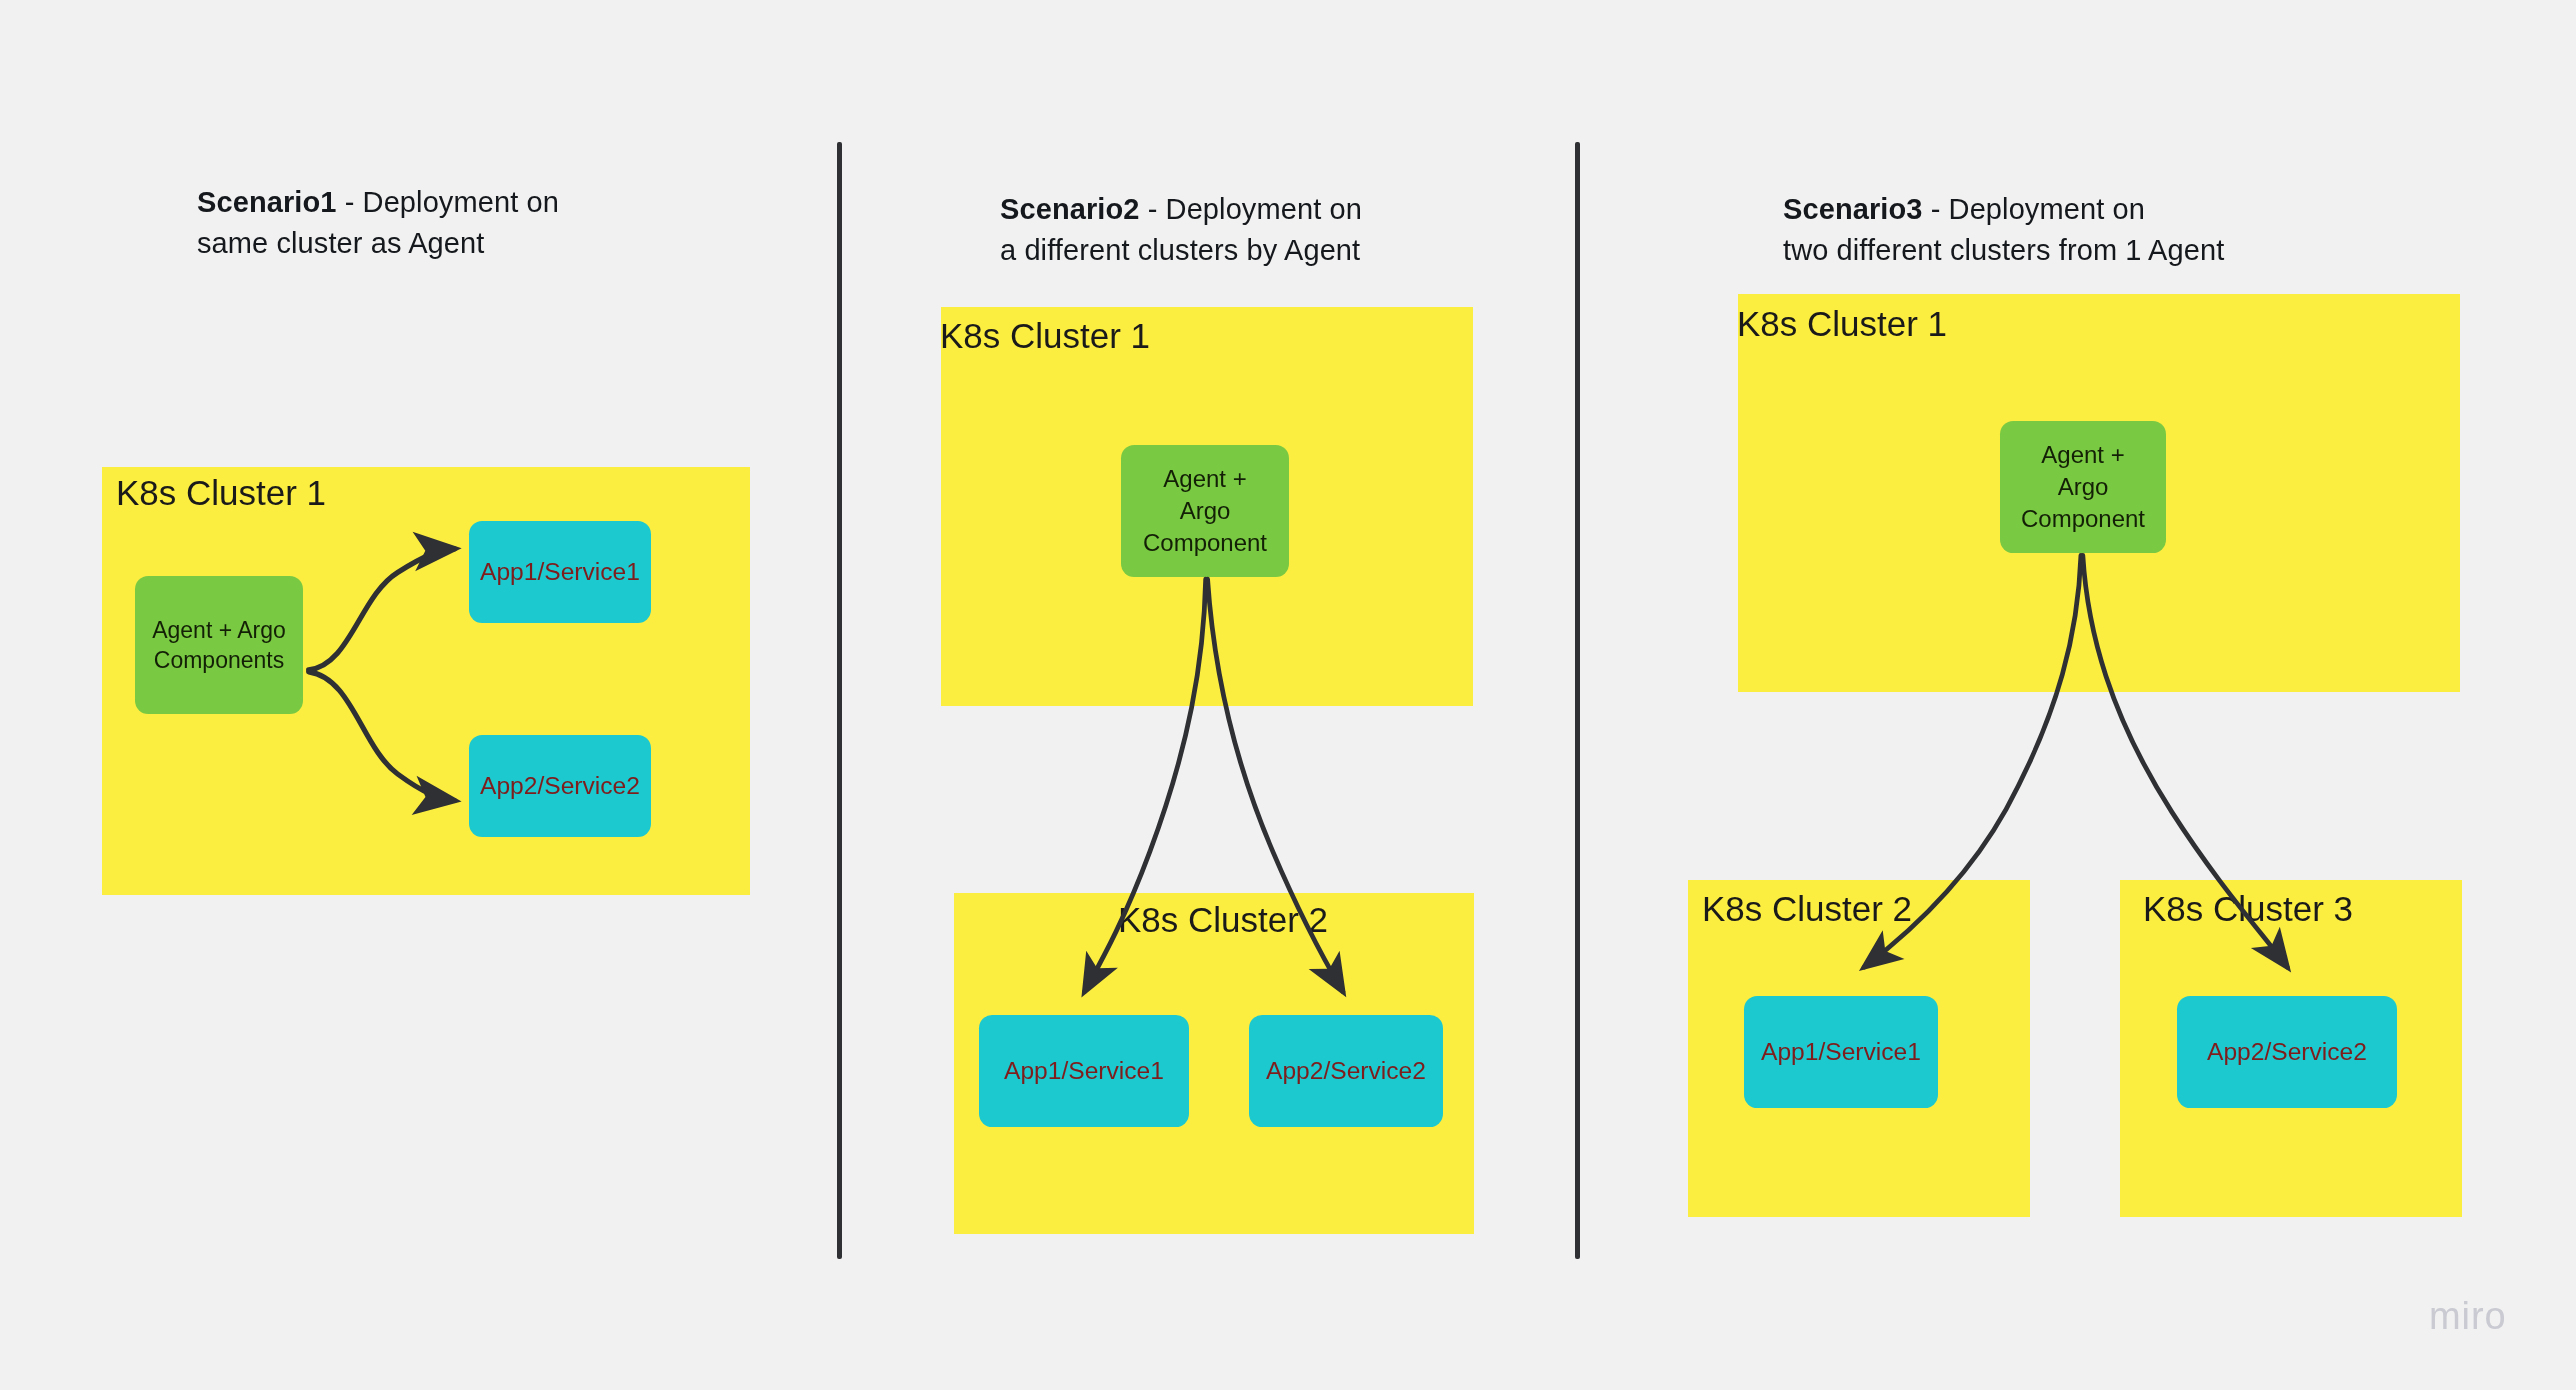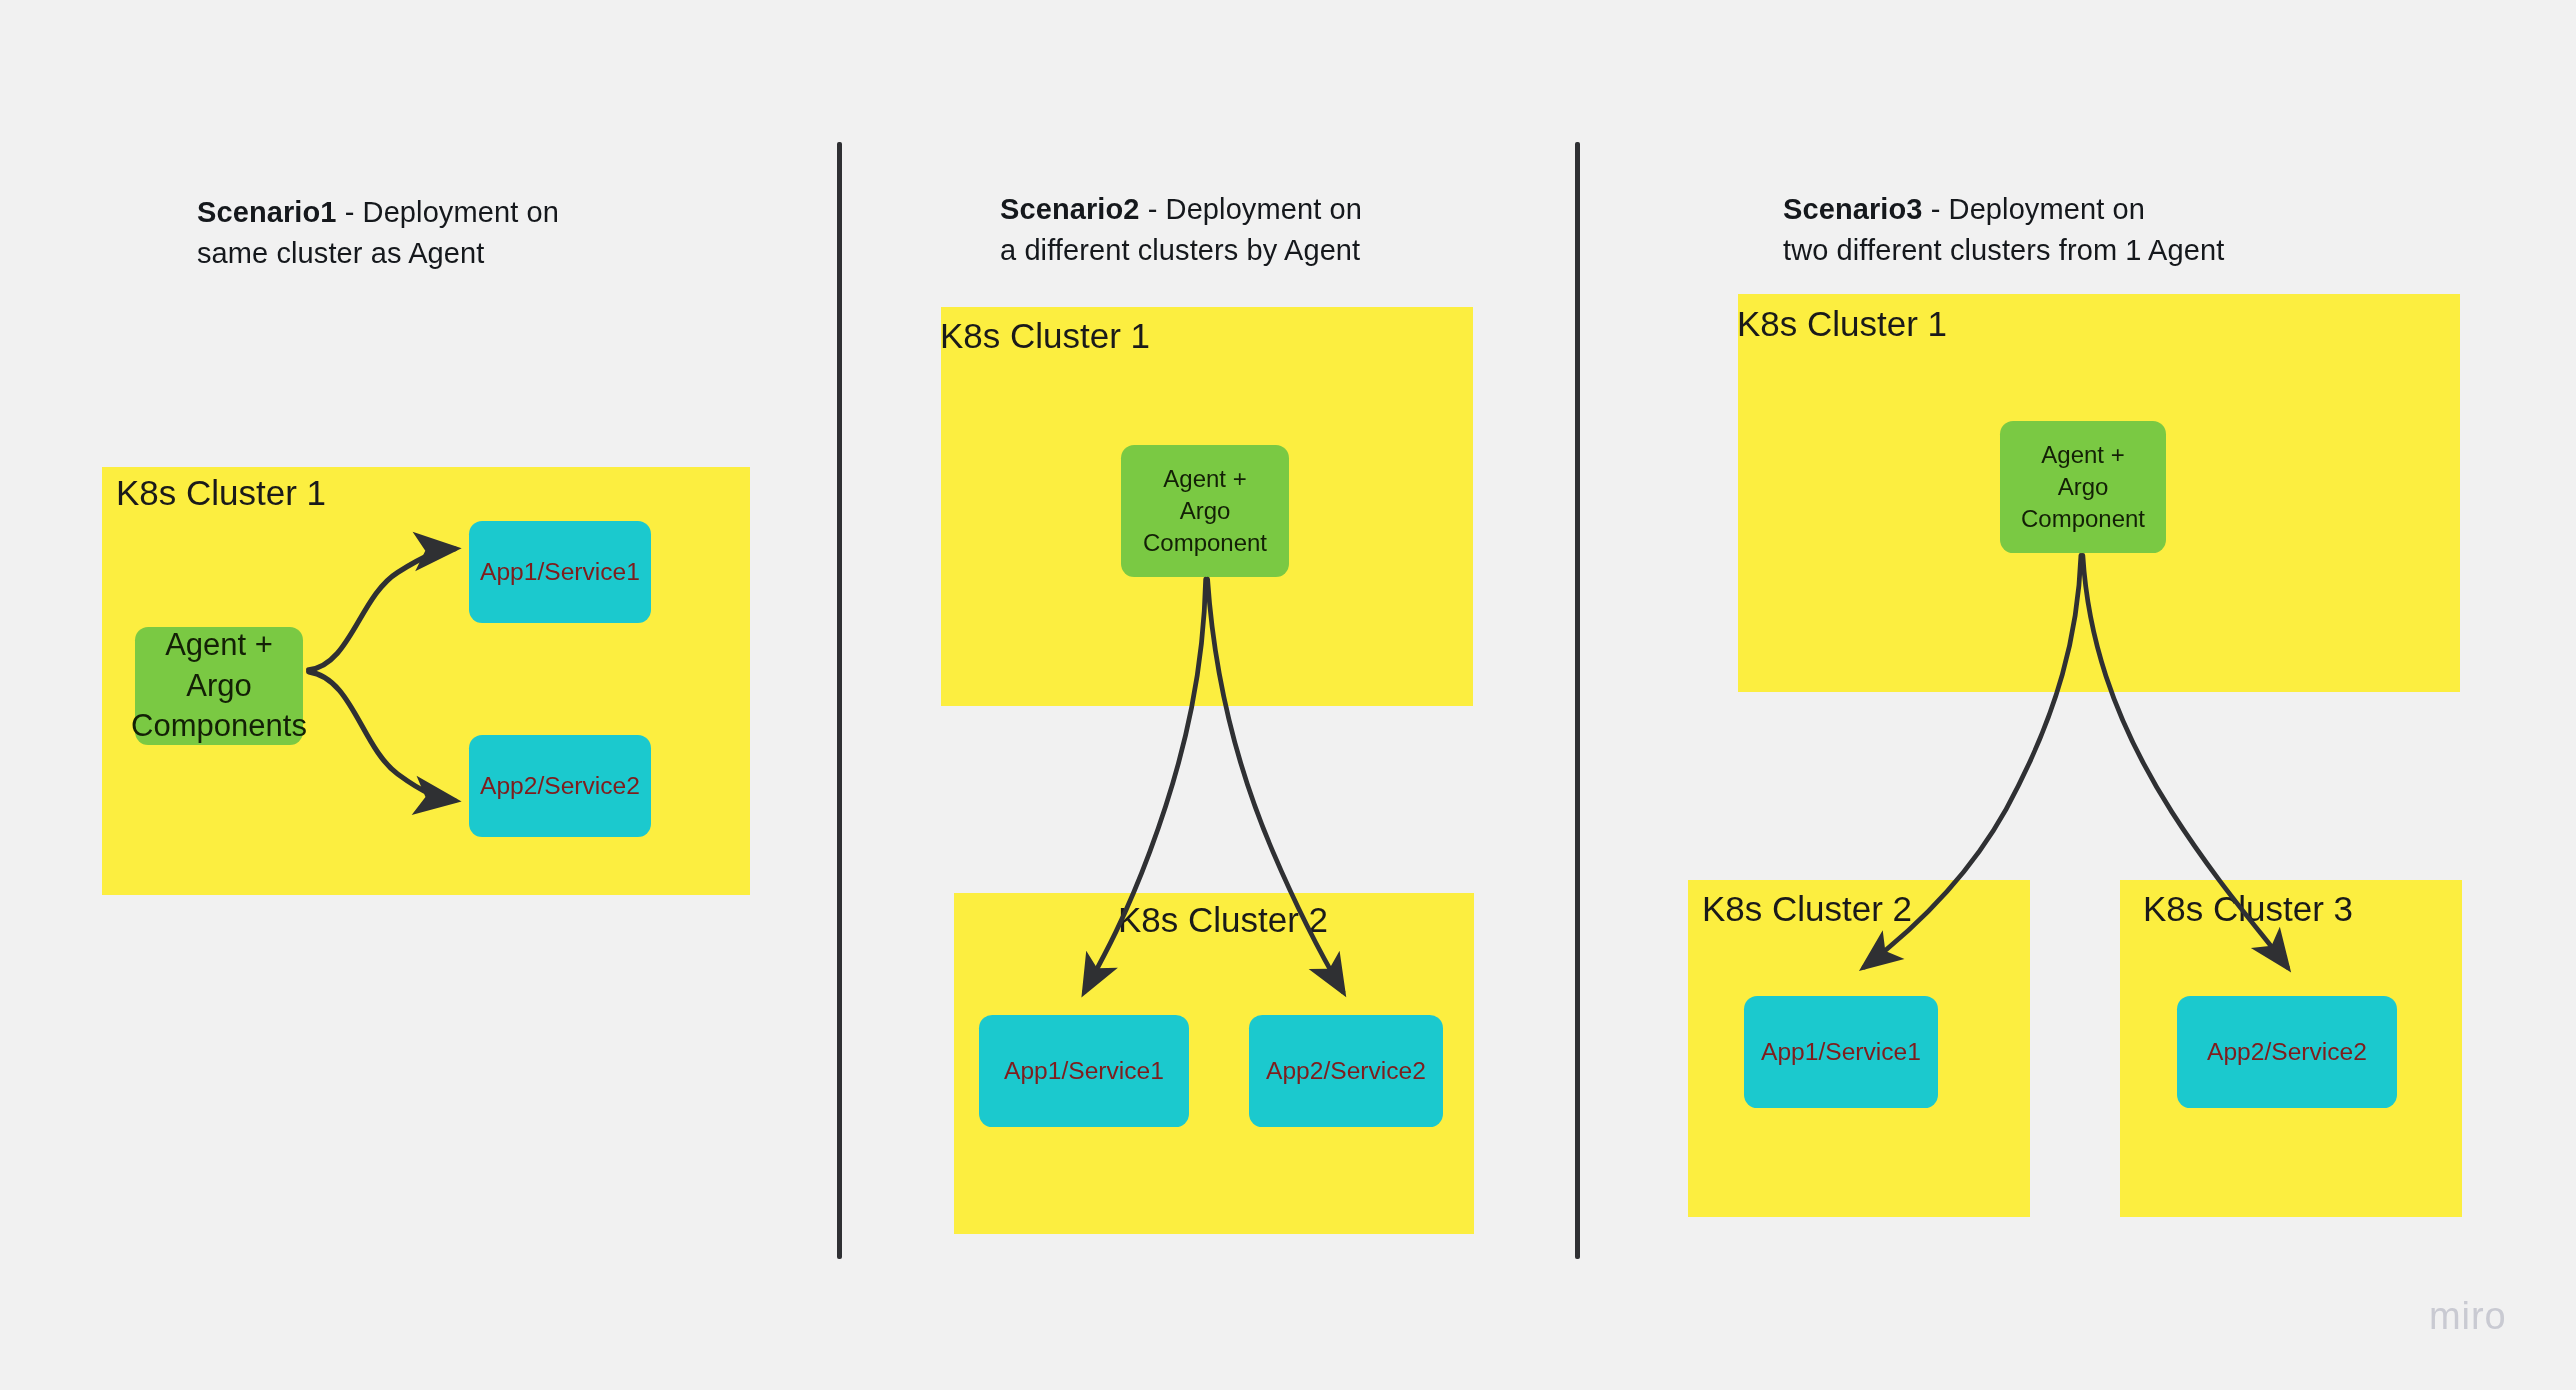--- a/index.html
+++ b/index.html
@@ -93,29 +93,29 @@
   }
 </style>
 </head>
 <body>
 
 <div class="canvas">
 
   <div class="divider" style="left:837px; top:142px; height:1117px;"></div>
   <div class="divider" style="left:1575px; top:142px; height:1117px;"></div>
 
-  <div class="scenario-title" style="left:197px; top:151px; width:606px;">
+  <div class="scenario-title" style="left:197px; top:141px; width:606px;">
     <span class="strong">Scenario1</span><span> - Deployment on
 same cluster as Agent</span>
   </div>
 
   <div class="cluster" style="left:102px; top:467px; width:648px; height:428px;"></div>
   <div class="cluster-label" style="left:116px; top:473px;">K8s Cluster 1</div>
 
-  <div class="node agent" style="left:135px; top:627px; width:168px; height:118px; font-size:31px;">Agent + Argo
+  <div class="node agent" style="left:135px; top:576px; width:168px; height:138px; font-size:23px;">Agent + Argo
 Components</div>
 
   <div class="node app" style="left:469px; top:521px; width:182px; height:102px;">App1/Service1</div>
 
   <div class="node app" style="left:469px; top:735px; width:182px; height:102px;">App2/Service2</div>
 
   <svg class="arrows" viewBox="0 0 2722 1469" width="2576" height="1390">
     <defs>
       <marker id="ah" markerWidth="11" markerHeight="11" refX="8.2" refY="4.1" orient="auto" markerUnits="strokeWidth">
         <path d="M0.4,0.3 L9.6,4.1 L0.4,7.9 L2.6,4.1 Z" fill="#2f3033"></path>

